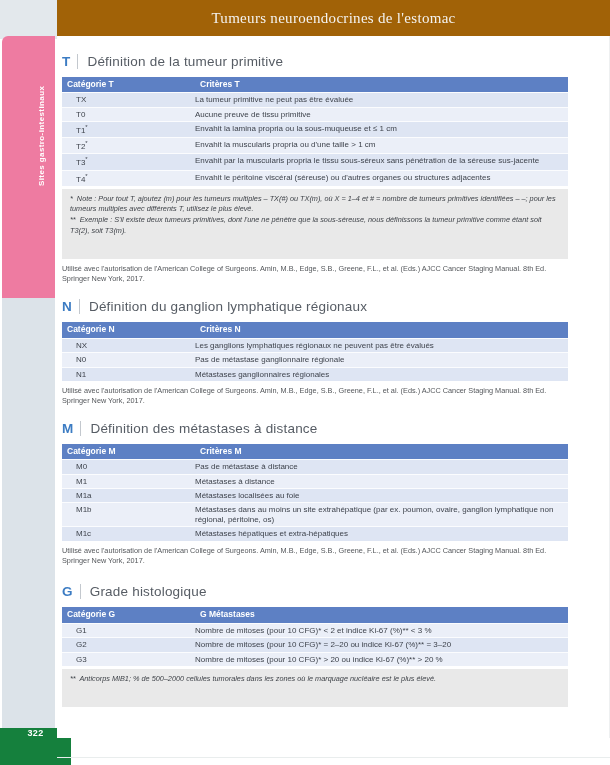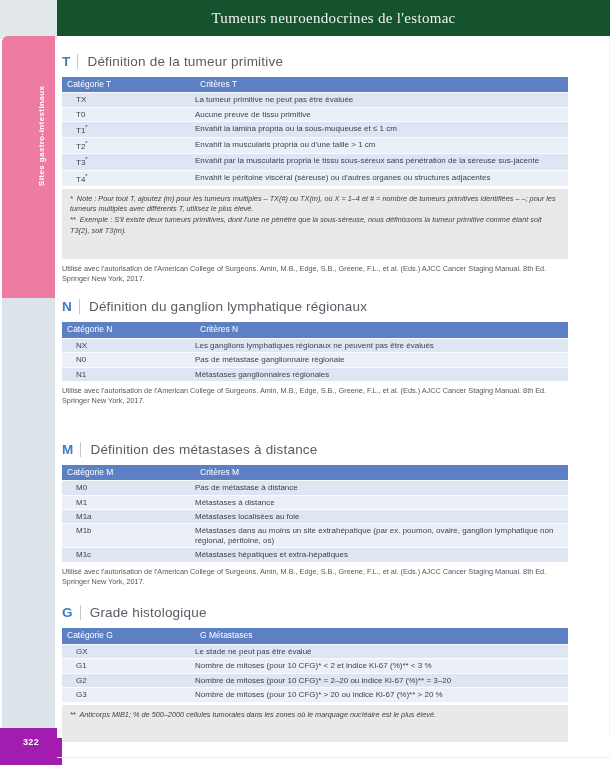--- a/index.html
+++ b/index.html
@@ -19,30 +19,30 @@
     background:#ee7ba1; border-top-left-radius:6px;
   }
   .sidebar-label {
     position:absolute; top:44px; right:9px; height:112px;
     writing-mode:vertical-rl; transform:rotate(180deg);
     color:#ffffff; font-size:8px; font-weight:700; letter-spacing:0.4px;
     text-align:center; white-space:nowrap;
   }
   .rail-light { position:absolute; left:2px; top:298px; width:53px; height:430px; background:#dce3e9; }
   .page-num-box {
-    position:absolute; left:0; top:728px; width:62px; height:37px;
-    background:#a21caf; color:#ffffff;
-    font-size:9px; font-weight:700; text-align:center; padding-top:9px;
+    position:absolute; left:0; top:728px; width:71px; height:37px;
+    background:#15803d; color:#ffffff;
+    font-size:9px; font-weight:700; text-align:center; 
     letter-spacing:0.3px;
   }
 
   
   .header-bar {
     position:absolute; left:57px; top:0; width:553px; height:36px;
-    background:#14532d; display:flex; align-items:center; justify-content:center;
+    background:#a16207; display:flex; align-items:center; justify-content:center;
   }
   .header-title {
     font-family:"Liberation Serif", serif;
     font-size:15px; color:#f4f3f1; letter-spacing:0.3px;
   }
 
   
   .content {
     position:absolute; left:57px; top:36px; width:553px; height:702px;
     background:#ffffff; padding:18px 41px 0 5px;
@@ -52,28 +52,28 @@
 
   
   h2.sec-title {
     font-size:13.5px; font-weight:400; color:#565c64;
     margin:0 0 8px 0; letter-spacing:0.2px;
   }
   h2.sec-title .letter { color:#3c7cc3; font-weight:700; padding-right:7px; }
   h2.sec-title .title-text { border-left:1px solid #c3c8ce; padding-left:9px; }
 
   .sec-n { margin-top:16px; }
-  .sec-m { margin-top:36px; }
+  .sec-m { margin-top:15px; }
   .sec-g { margin-top:19px; }
 
   
   table.tnm { width:100%; border-collapse:collapse; table-layout:fixed; }
   table.tnm col.c1 { width:133px; }
   table.tnm th {
-    background:#5d80c4; color:#ffffff; font-size:8.5px; font-weight:400;
+    background:#5d80c4; color:#ffffff; font-size:8.5px; font-weight:700;
     text-align:left; padding:3px 4px 3px 5px; line-height:1.1;
   }
   table.tnm td {
     font-size:8px; line-height:1.18; color:#3e434c;
     padding:2px 6px 2px 0; vertical-align:top;
   }
   table.tnm td.cat-cell { padding-left:14px; }
   table.tnm tbody tr { border-top:1px solid #fbfcfe; }
   table.tnm tbody tr.row-odd  { background:#dee5f3; }
   table.tnm tbody tr.row-even { background:#ebeff8; }
@@ -242,24 +242,20 @@
           <col class="c1">
           <col>
         </colgroup>
       <thead>
         <tr>
           <th>Catégorie G</th>
           <th>G Métastases</th>
         </tr>
       </thead>
       <tbody>
-          <tr class="row-odd">
-            <td class="cat-cell">GX</td>
-            <td>Le stade ne peut pas être évalué</td>
-          </tr>
           <tr class="row-even">
             <td class="cat-cell">G1</td>
             <td>Nombre de mitoses (pour 10 CFG)* &lt; 2 et indice Ki-67 (%)** &lt; 3 %</td>
           </tr>
           <tr class="row-odd">
             <td class="cat-cell">G2</td>
             <td>Nombre de mitoses (pour 10 CFG)* = 2–20 ou indice Ki-67 (%)** = 3–20</td>
           </tr>
           <tr class="row-even">
             <td class="cat-cell">G3</td>

